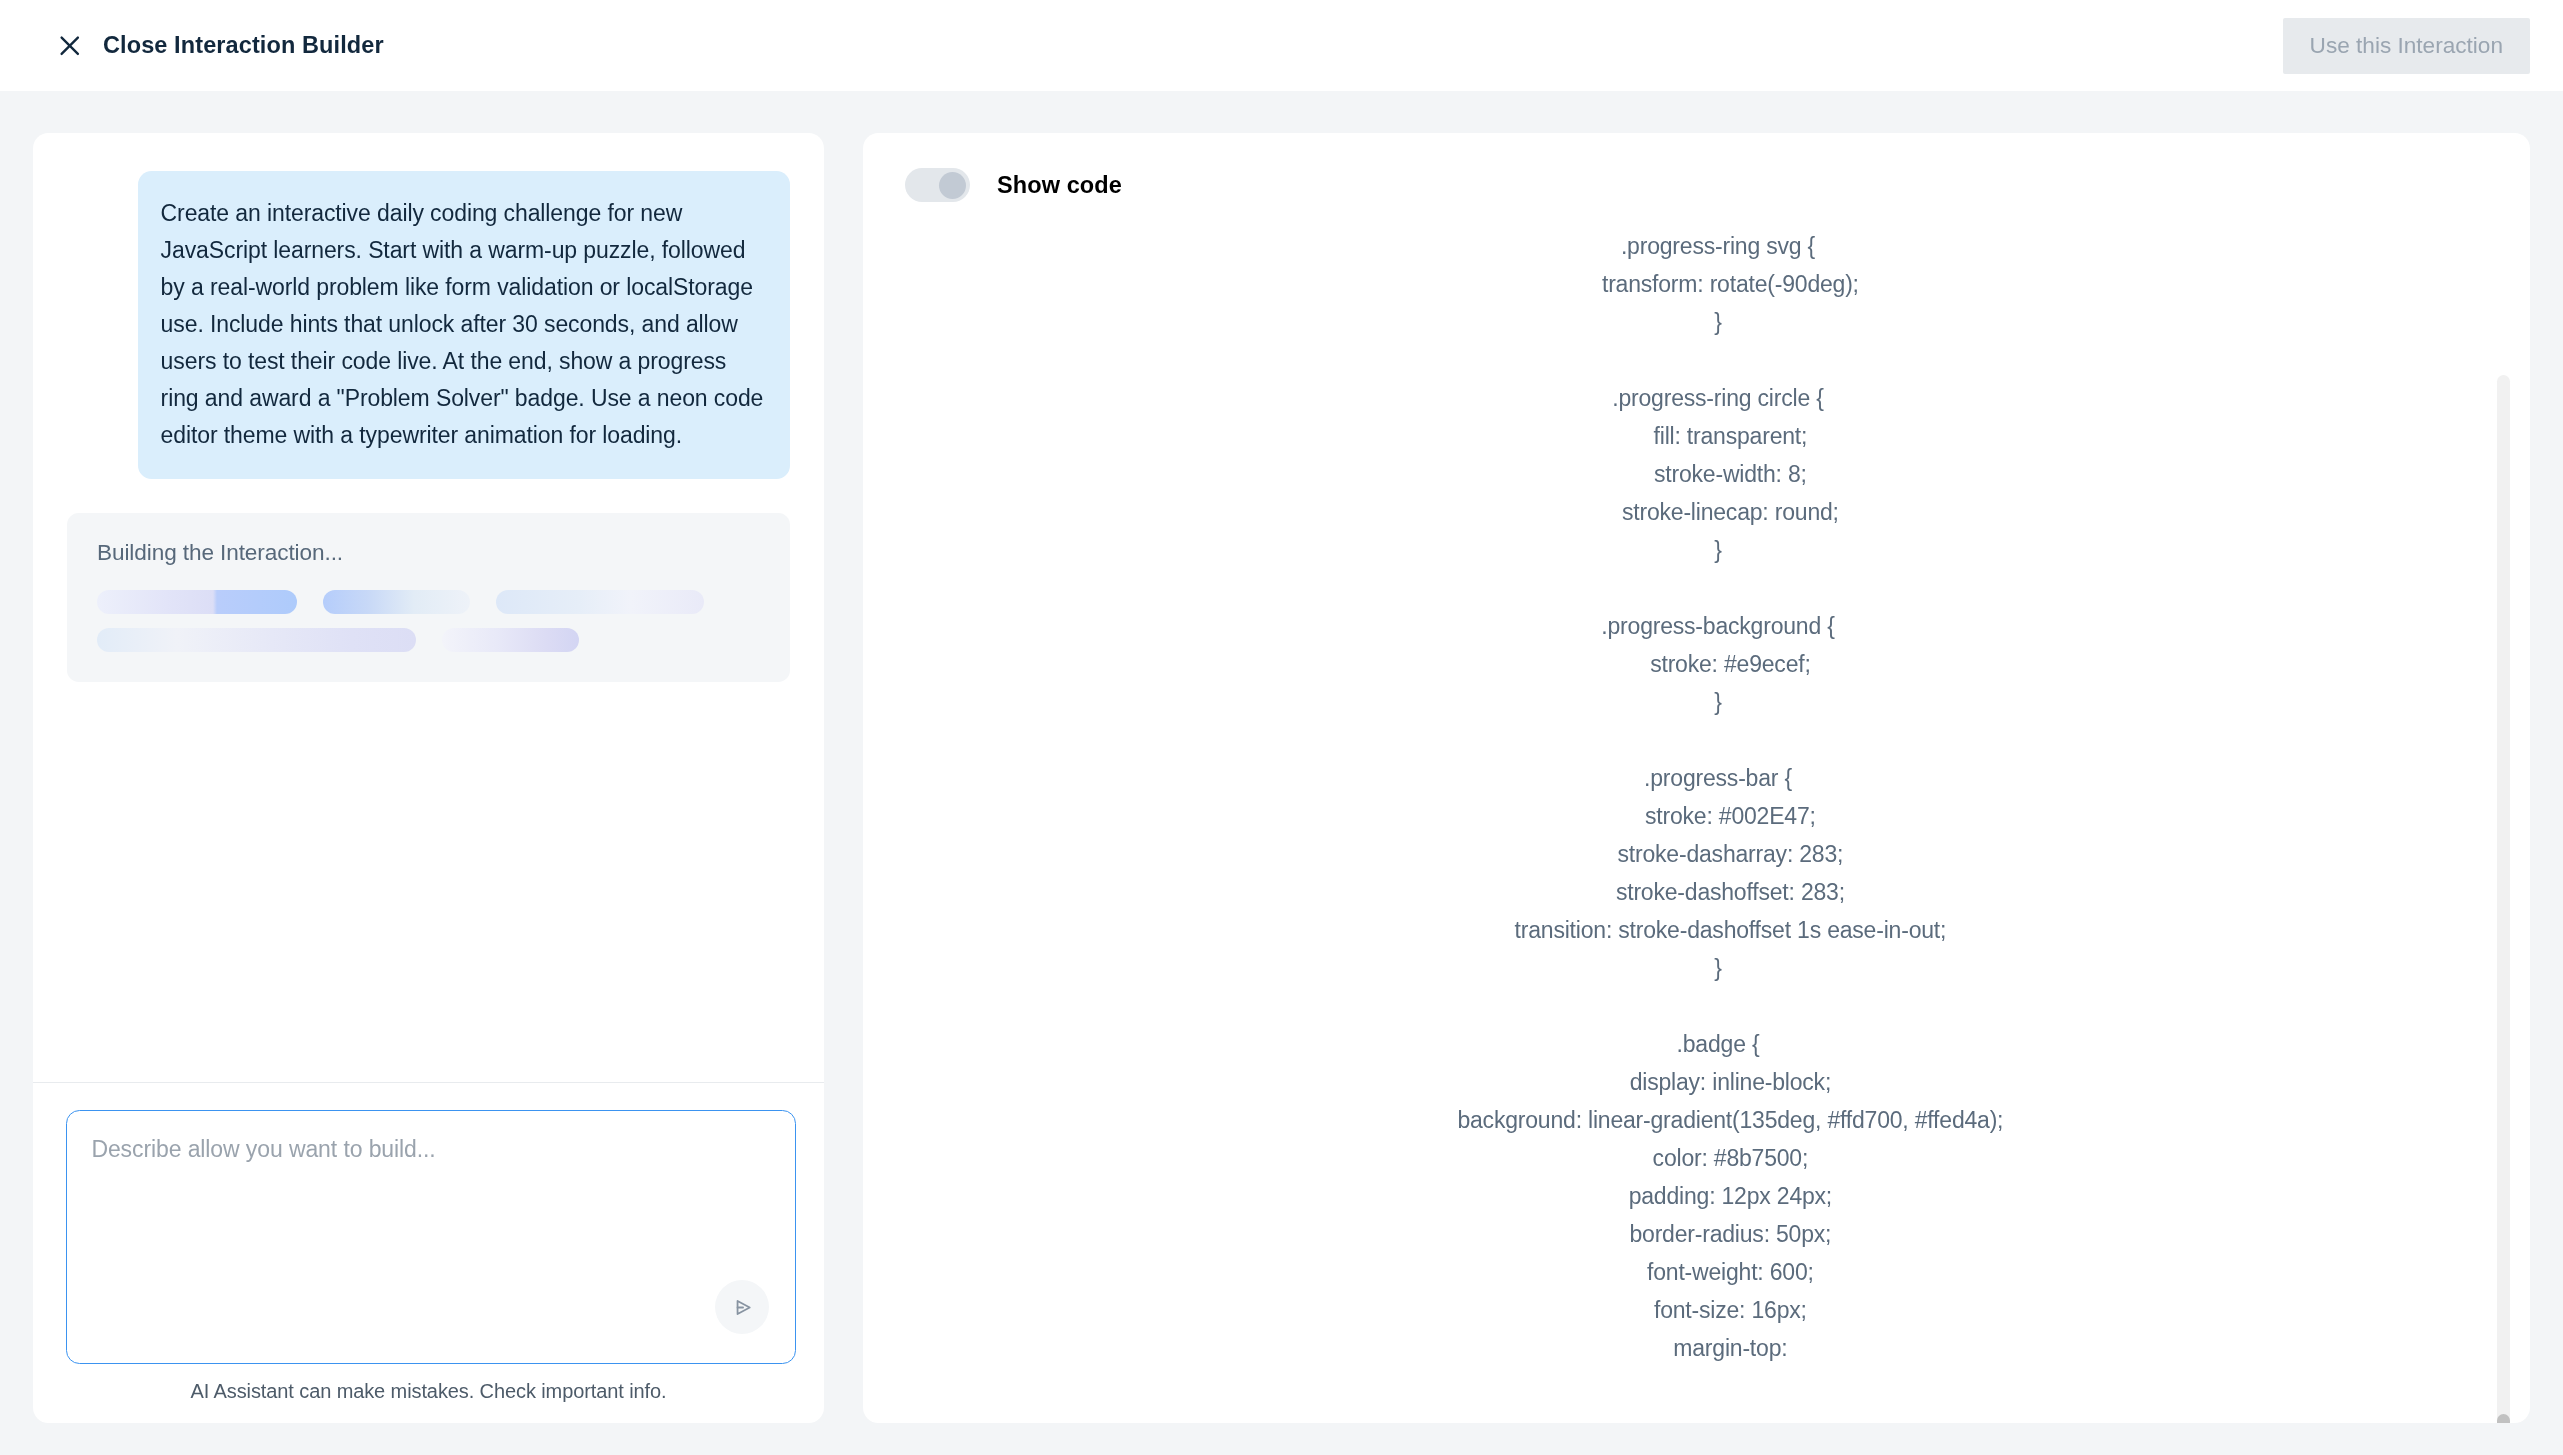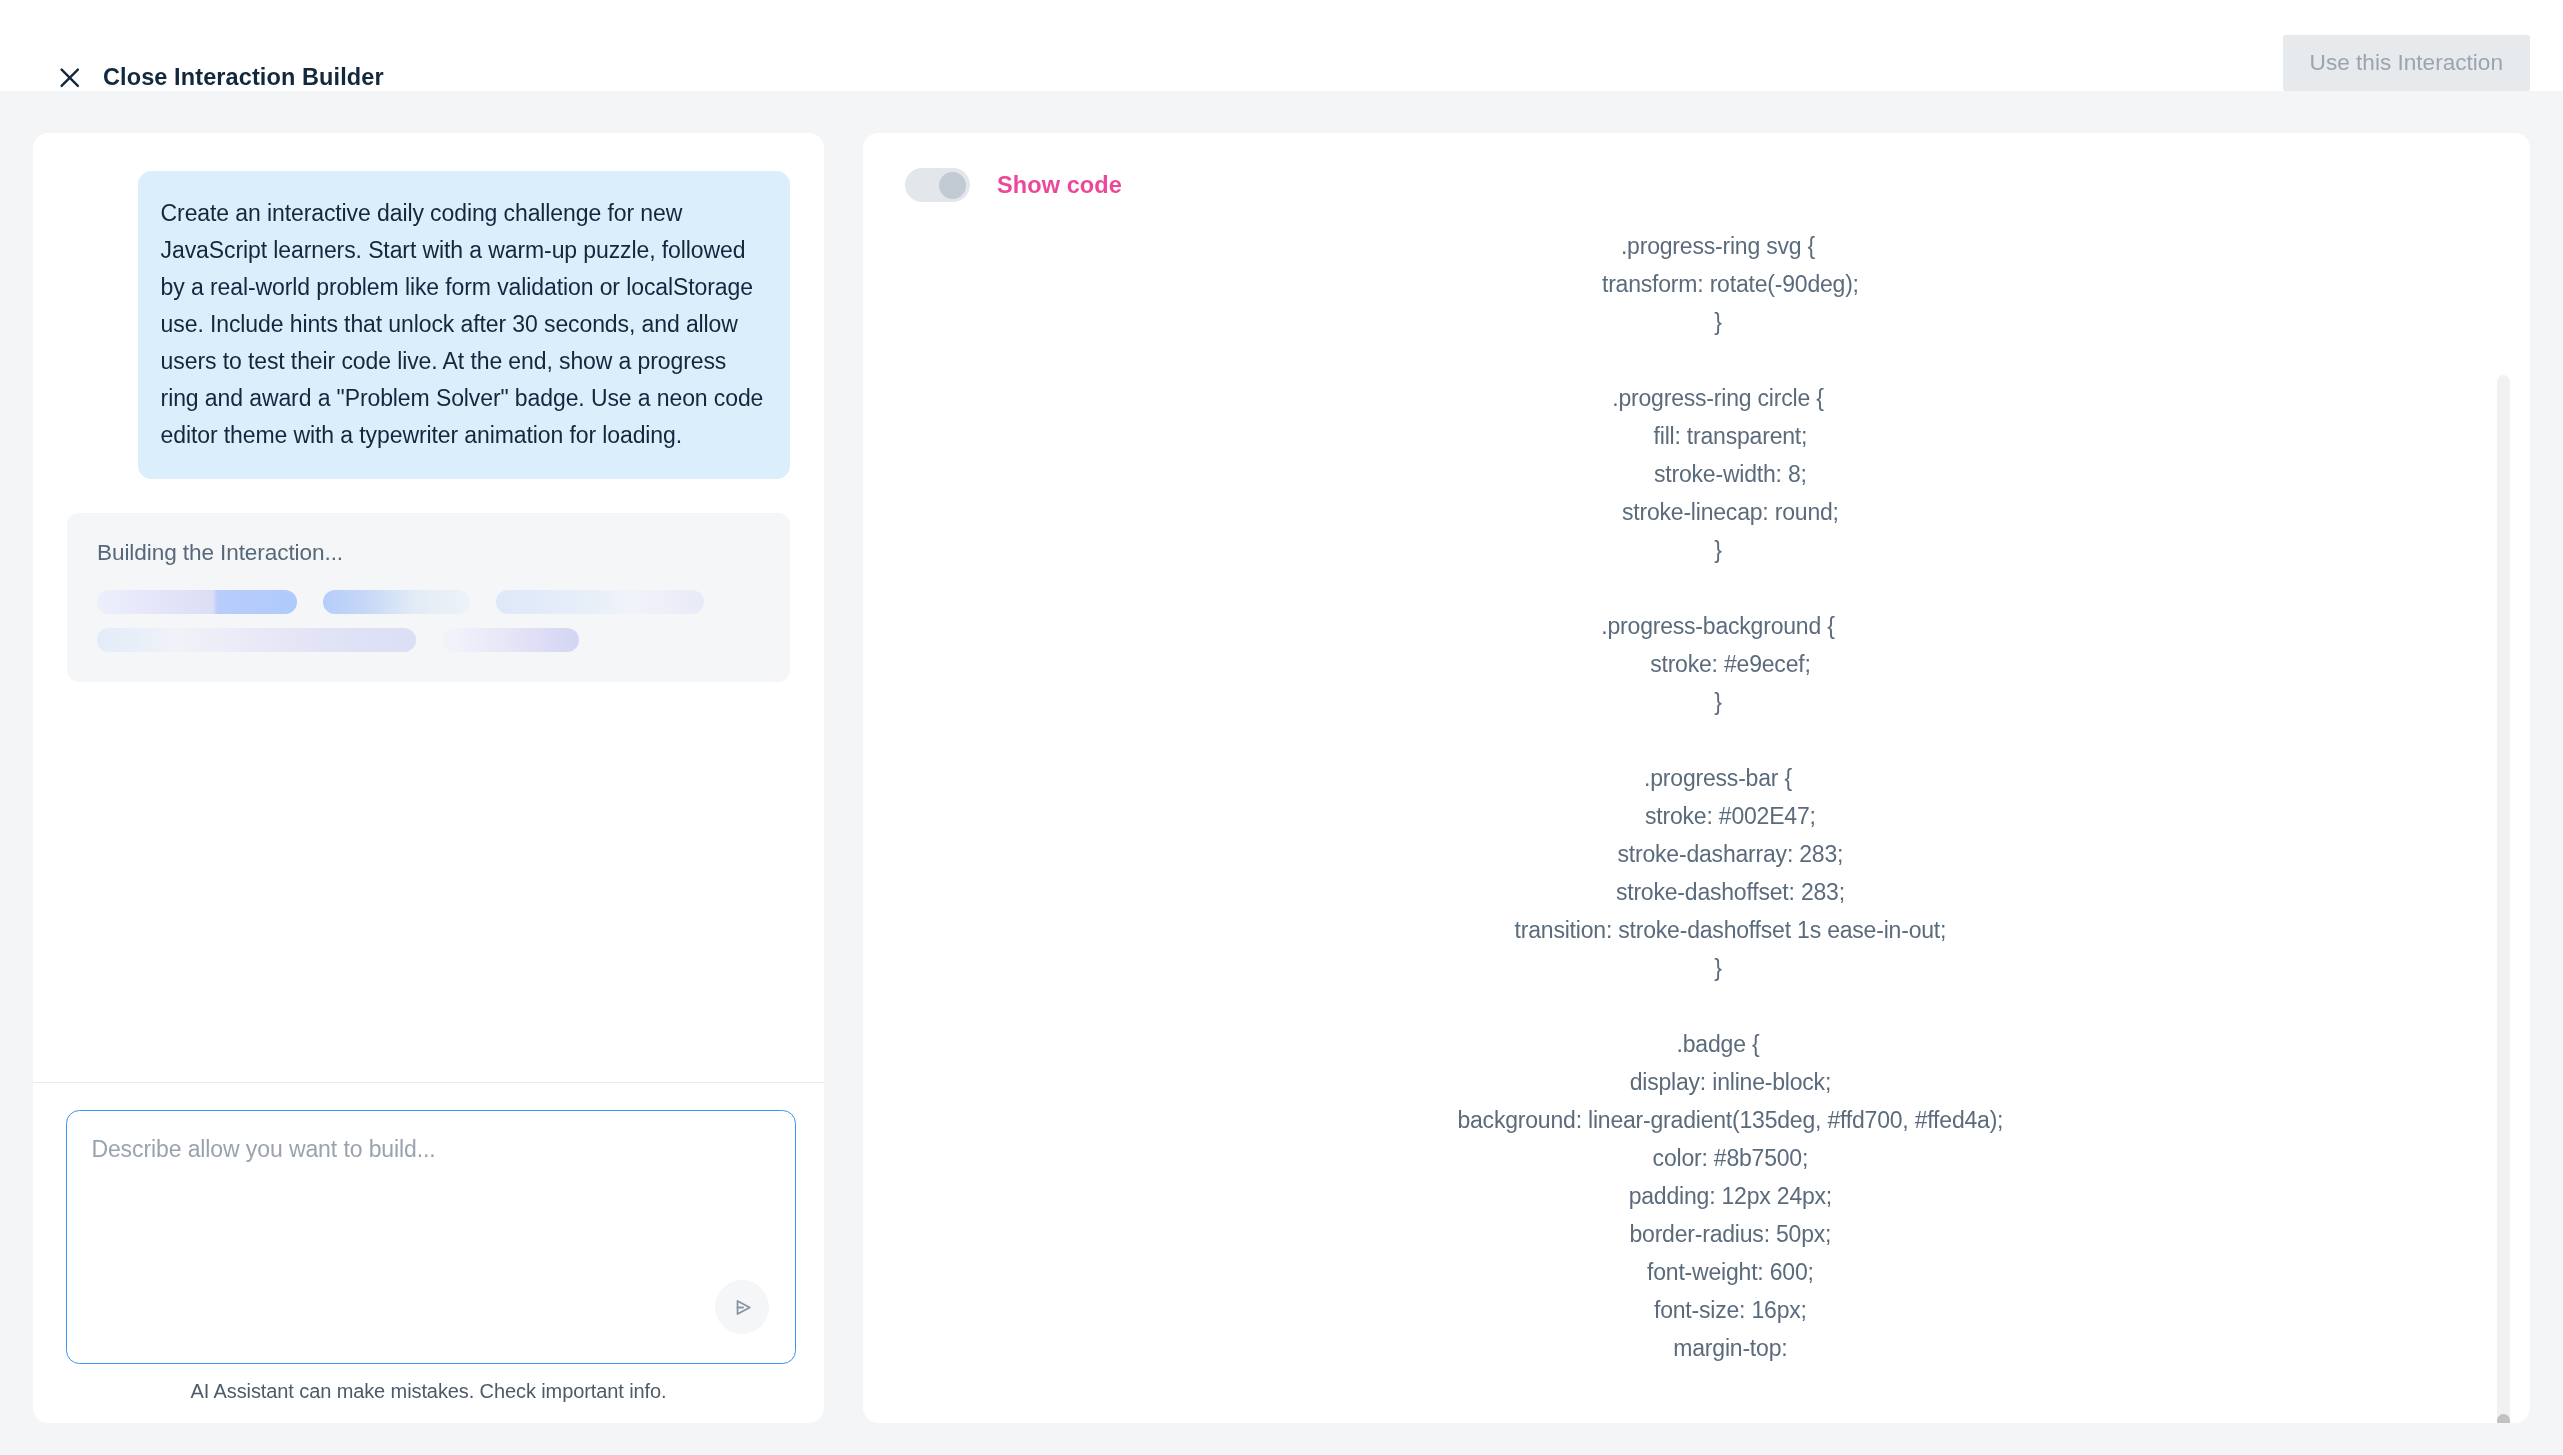--- a/index.html
+++ b/index.html
@@ -18,21 +18,21 @@
   }
 
   
   .header {
     position: absolute;
     top: 0; left: 0;
     width: 2563px;
     height: 91px;
     background: #ffffff;
     display: flex;
-    align-items: flex-end;
+    align-items: center;
     justify-content: space-between;
   }
 
   .header-left {
     display: flex;
     align-items: center;
     gap: 20px;
     padding-left: 56px;
   }
 
@@ -220,21 +220,21 @@
     right: 3.6px;
     width: 27px;
     height: 27px;
     border-radius: 50%;
     background: #c2cad4;
   }
 
   .toggle-label {
     font-size: 23.5px;
     font-weight: 700;
-    color: #ec4899;
+    color: #000000;
     letter-spacing: 0.1px;
   }
 
   .code-view {
     position: relative;
     margin-top: 23.5px;
     height: 1192px;
     overflow: hidden;
     padding: 0 0 0 43px;
     text-align: center;

